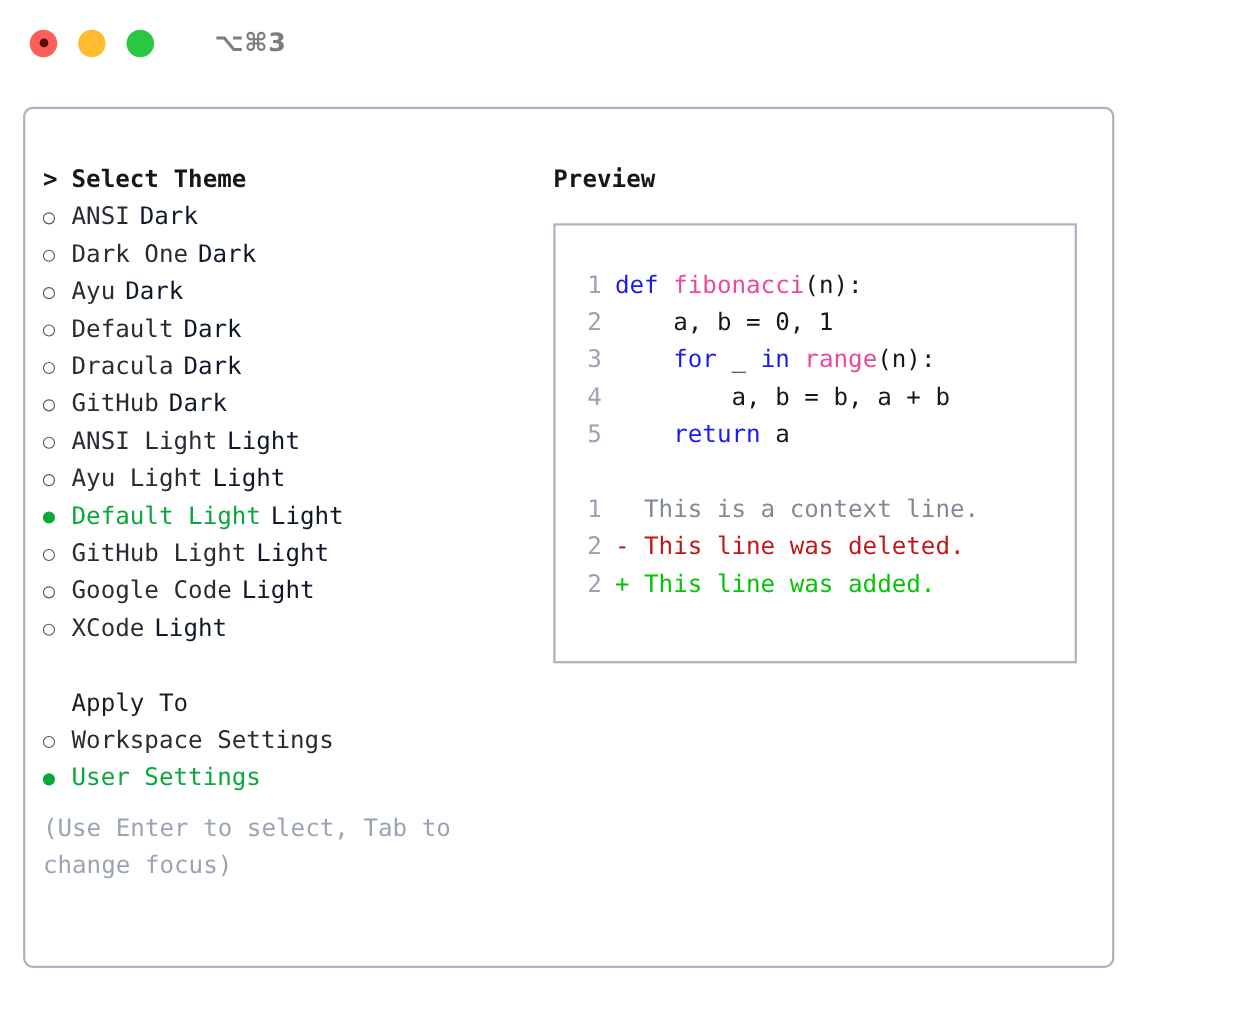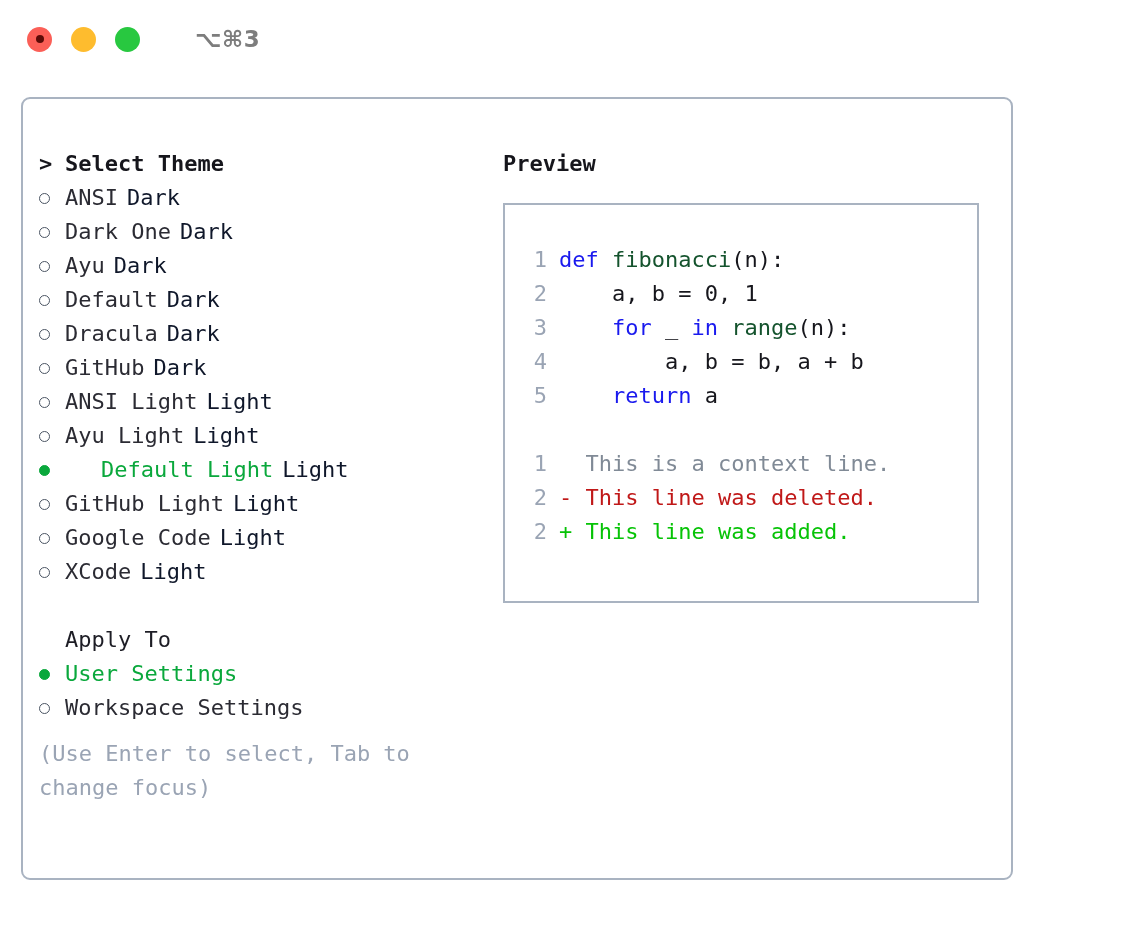--- a/index.html
+++ b/index.html
@@ -121,21 +121,21 @@
   .header-row {
     font-weight: bold;
     color: #16161c;
   }
   .caret {
     font-weight: bold;
     color: #16161c;
     font-size: 22px;
   }
   .theme-name { color: #2b2b33; }
-  .theme-name.selected { color: #0aa83c; margin-left: 36px; }
+  .theme-name.selected { color: #0aa83c; }
   .theme-kind {
     color: #0f172a;
     margin-left: 9px;
   }
   .apply-head {
     color: #1d1d25;
     padding-left: 26px;
   }
   .opt-label { color: #2b2b33; }
   .opt-label.selected { color: #0aa83c; }
@@ -182,21 +182,21 @@
   }
   .ln {
     display: inline-block;
     width: 26px;
     text-align: right;
     color: #9aa4b4;
     flex: 0 0 26px;
   }
   .code-text { padding-left: 12px; white-space: pre; }
   .tok-kw   { color: #1a1aee; }
-  .tok-fn   { color: #14532d; margin-top: 20px; }
+  .tok-fn   { color: #ec4899; margin-top: 20px; }
   .tok-plain{ color: #16161c; }
   .tok-ctx  { color: #808a96; }
   .tok-del  { color: #c01818; }
   .tok-add  { color: #06c306; }
   .blank-line { height: 34px; }
 </style>
 </head>
 <body>
 
 <div class="screen">
@@ -235,22 +235,22 @@
             <div class="row"><span class="marker"><span class="dot empty"></span></span><span class="theme-name">XCode</span><span class="theme-kind">Light</span></div>
           </div>
 
         <div class="spacer-row"></div>
 
         <div class="row">
           <span class="apply-head">Apply To</span>
         </div>
 
         <div id="apply-list">
+            <div class="row"><span class="marker"><span class="dot empty"></span></span><span class="opt-label">Workspace Settings</span></div>
             <div class="row"><span class="marker"><span class="dot filled"></span></span><span class="opt-label selected">User Settings</span></div>
-            <div class="row"><span class="marker"><span class="dot empty"></span></span><span class="opt-label">Workspace Settings</span></div>
           </div>
 
         <div class="hint">(Use Enter to select, Tab to change focus)</div>
       </div>
 
       <div class="right-col">
         <div class="preview-title">Preview</div>
 
         <div class="preview-box">
           <div id="code-block">

